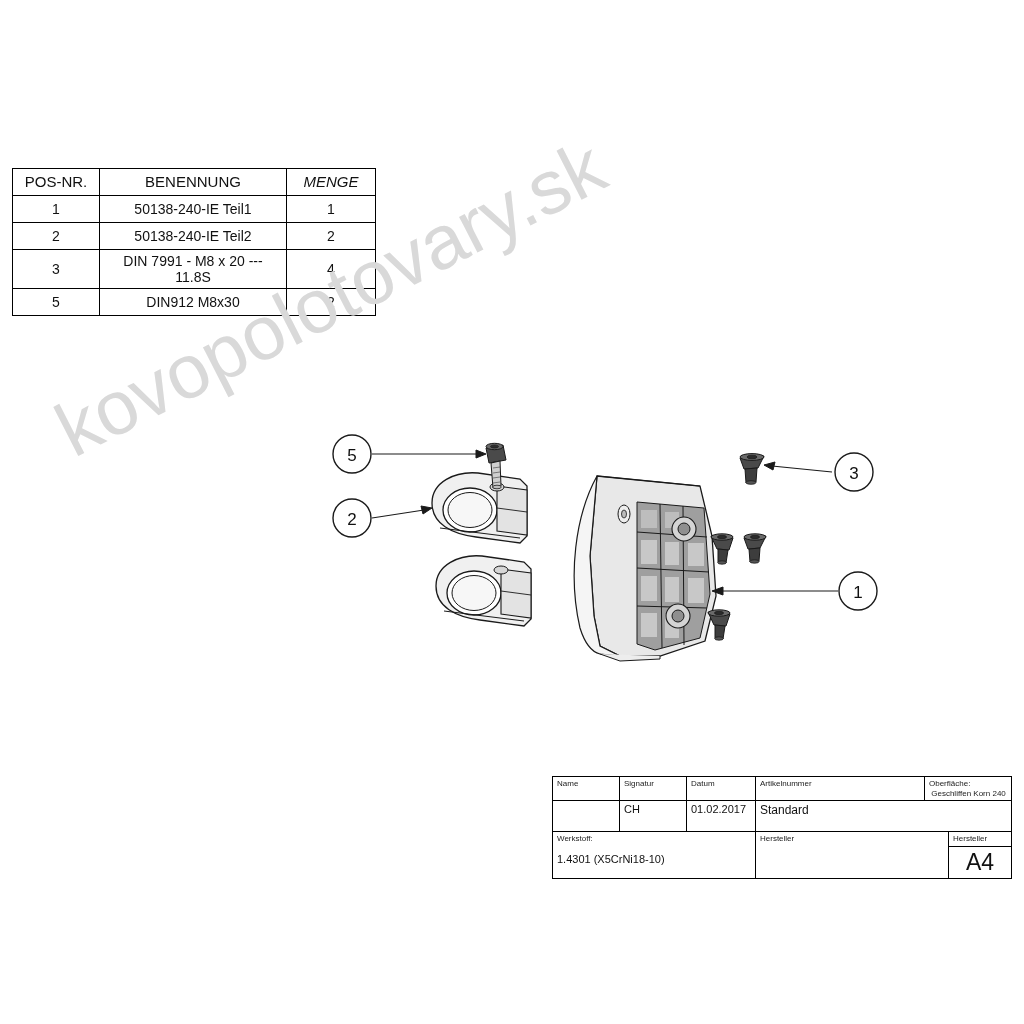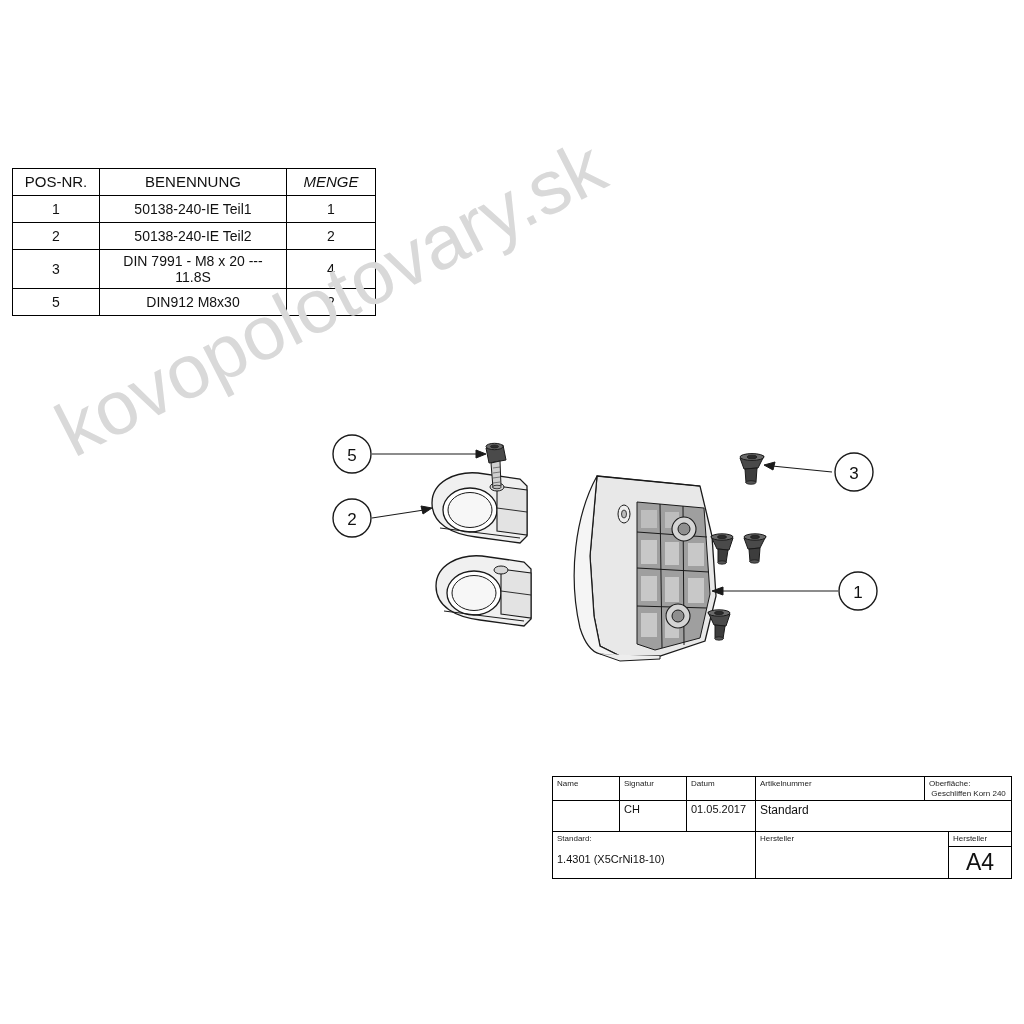--- a/index.html
+++ b/index.html
@@ -292,26 +292,26 @@
         <td class="tb-small" style="width:60px">Datum</td>
         <td class="tb-small" style="width:160px">Artikelnummer</td>
         <td class="tb-small" colspan="2">
           <span>Oberfläche:</span>
           &nbsp;<span>Geschliffen Korn 240</span>
         </td>
       </tr>
       <tr>
         <td class="tb-value" style="height:26px"></td>
         <td class="tb-value">CH</td>
-        <td class="tb-value">01.05.2017</td>
+        <td class="tb-value">01.02.2017</td>
         <td class="tb-big" colspan="3">Standard</td>
       </tr>
       <tr>
         <td class="tb-small" colspan="3" style="height:34px">
-          <div>Standard:</div>
+          <div>Werkstoff:</div>
           <div style="margin-top:9px" class="tb-value">1.4301 (X5CrNi18-10)</div>
         </td>
         <td class="tb-small" colspan="2">Hersteller</td>
         <td style="width:62px; padding:0">
           <div class="tb-small" style="border-bottom:1px solid #000; padding:2px 4px;">Hersteller</div>
           <div class="tb-a4" style="padding:2px 4px;">A4</div>
         </td>
       </tr>
     </tbody>
   </table>

